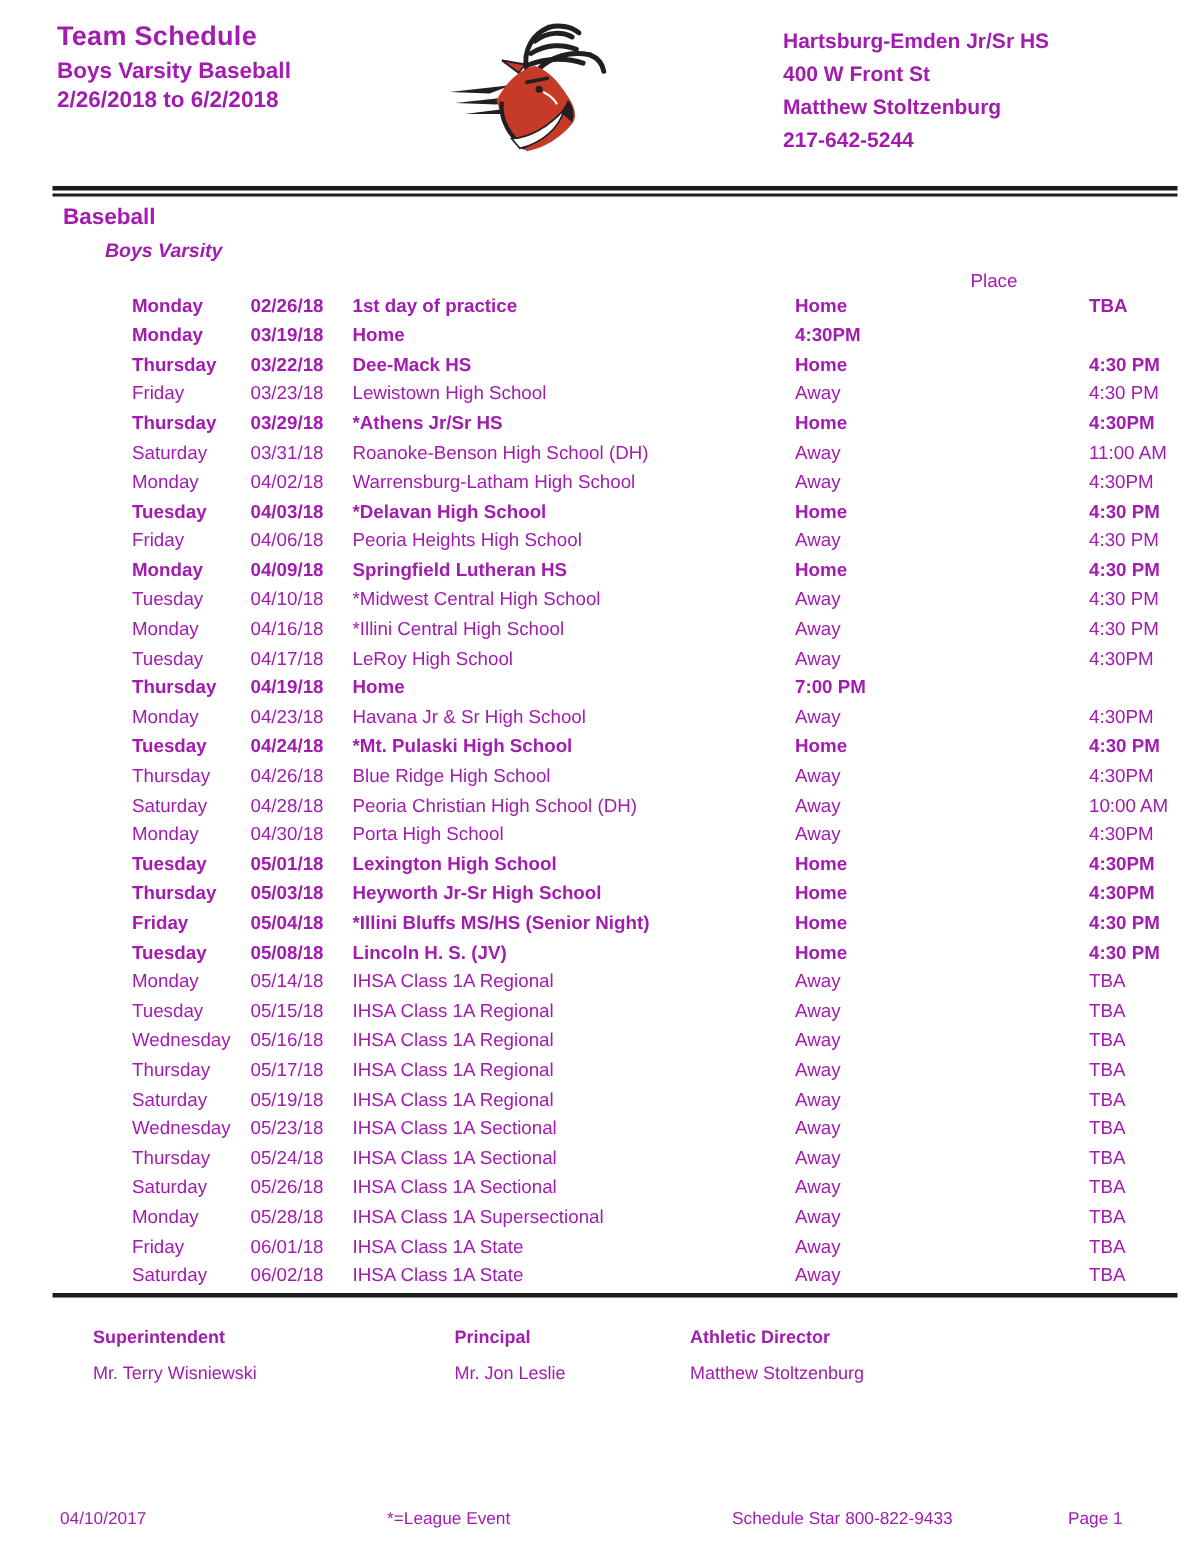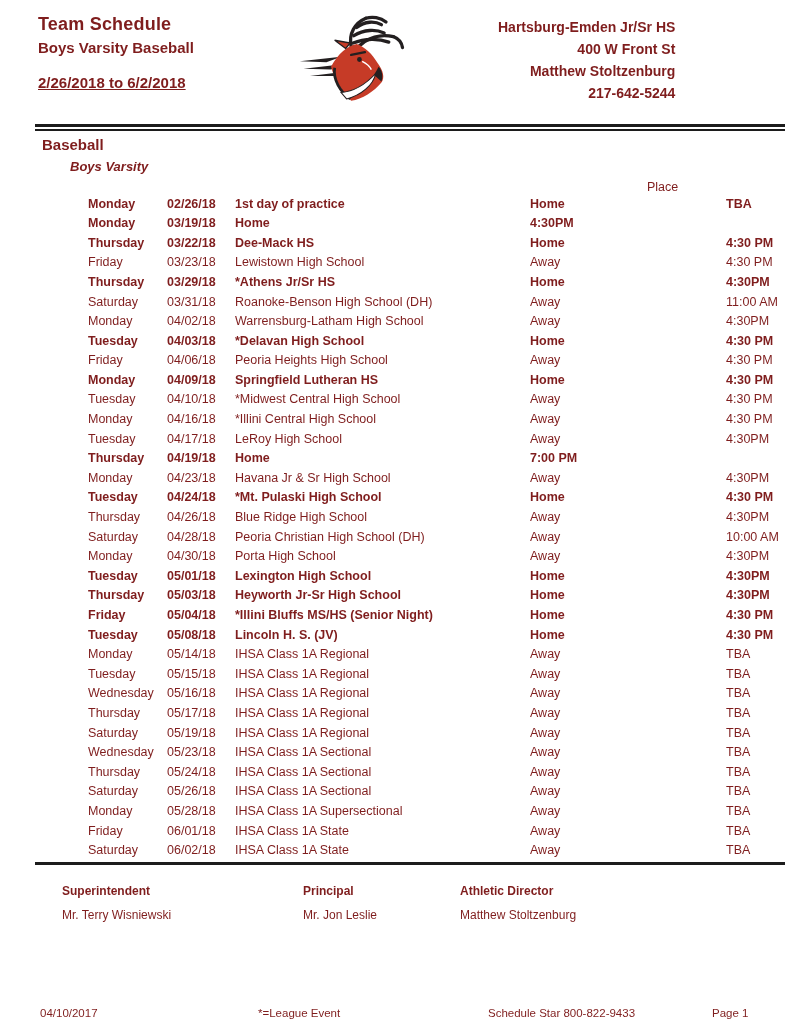--- a/index.html
+++ b/index.html
@@ -1,27 +1,27 @@
 <!DOCTYPE html>
 <html><head>
 <meta charset="utf-8">
 <style>
   * { margin:0; padding:0; box-sizing:border-box; }
   body { background:#fff; }
   .page {
     position:relative; width:800px; height:1035px; background:#ffffff;
-    font-family:"Liberation Sans", sans-serif; color:#7f1d1d; overflow:hidden;
+    font-family:"Liberation Sans", sans-serif; color:#a21caf; overflow:hidden;
   }
   
   .hdr-left { position:absolute; left:38px; top:14px; }
   .hdr-title { font-size:18px; font-weight:bold; letter-spacing:.2px; }
   .hdr-sub   { font-size:15px; font-weight:bold; margin-top:4px; }
-  .hdr-range { font-size:15px; font-weight:bold; margin-top:18px;text-decoration:underline; }
+  .hdr-range { font-size:15px; font-weight:bold; margin-top:2px; }
   .logo-box { position:absolute; left:298px; top:12px; width:110px; height:95px; }
-  .hdr-right { position:absolute; left:498px; top:16px; font-size:14px; font-weight:bold; line-height:22px;text-align:right; }
+  .hdr-right { position:absolute; left:522px; top:16px; font-size:14px; font-weight:bold; line-height:22px; }
   .rule-double {
     position:absolute; left:35px; top:124px; width:750px; height:7px;
     border-top:3px solid #1c1c1c; border-bottom:2px solid #1c1c1c;
   }
   
   .sport-title { position:absolute; left:42px; top:136px; font-size:15px; font-weight:bold; }
   .team-title  { position:absolute; left:70px; top:159px; font-size:13px; font-weight:bold; font-style:italic;text-align:right; }
   
   .sched { position:absolute; left:35px; top:180px; width:750px; }
   .row {

